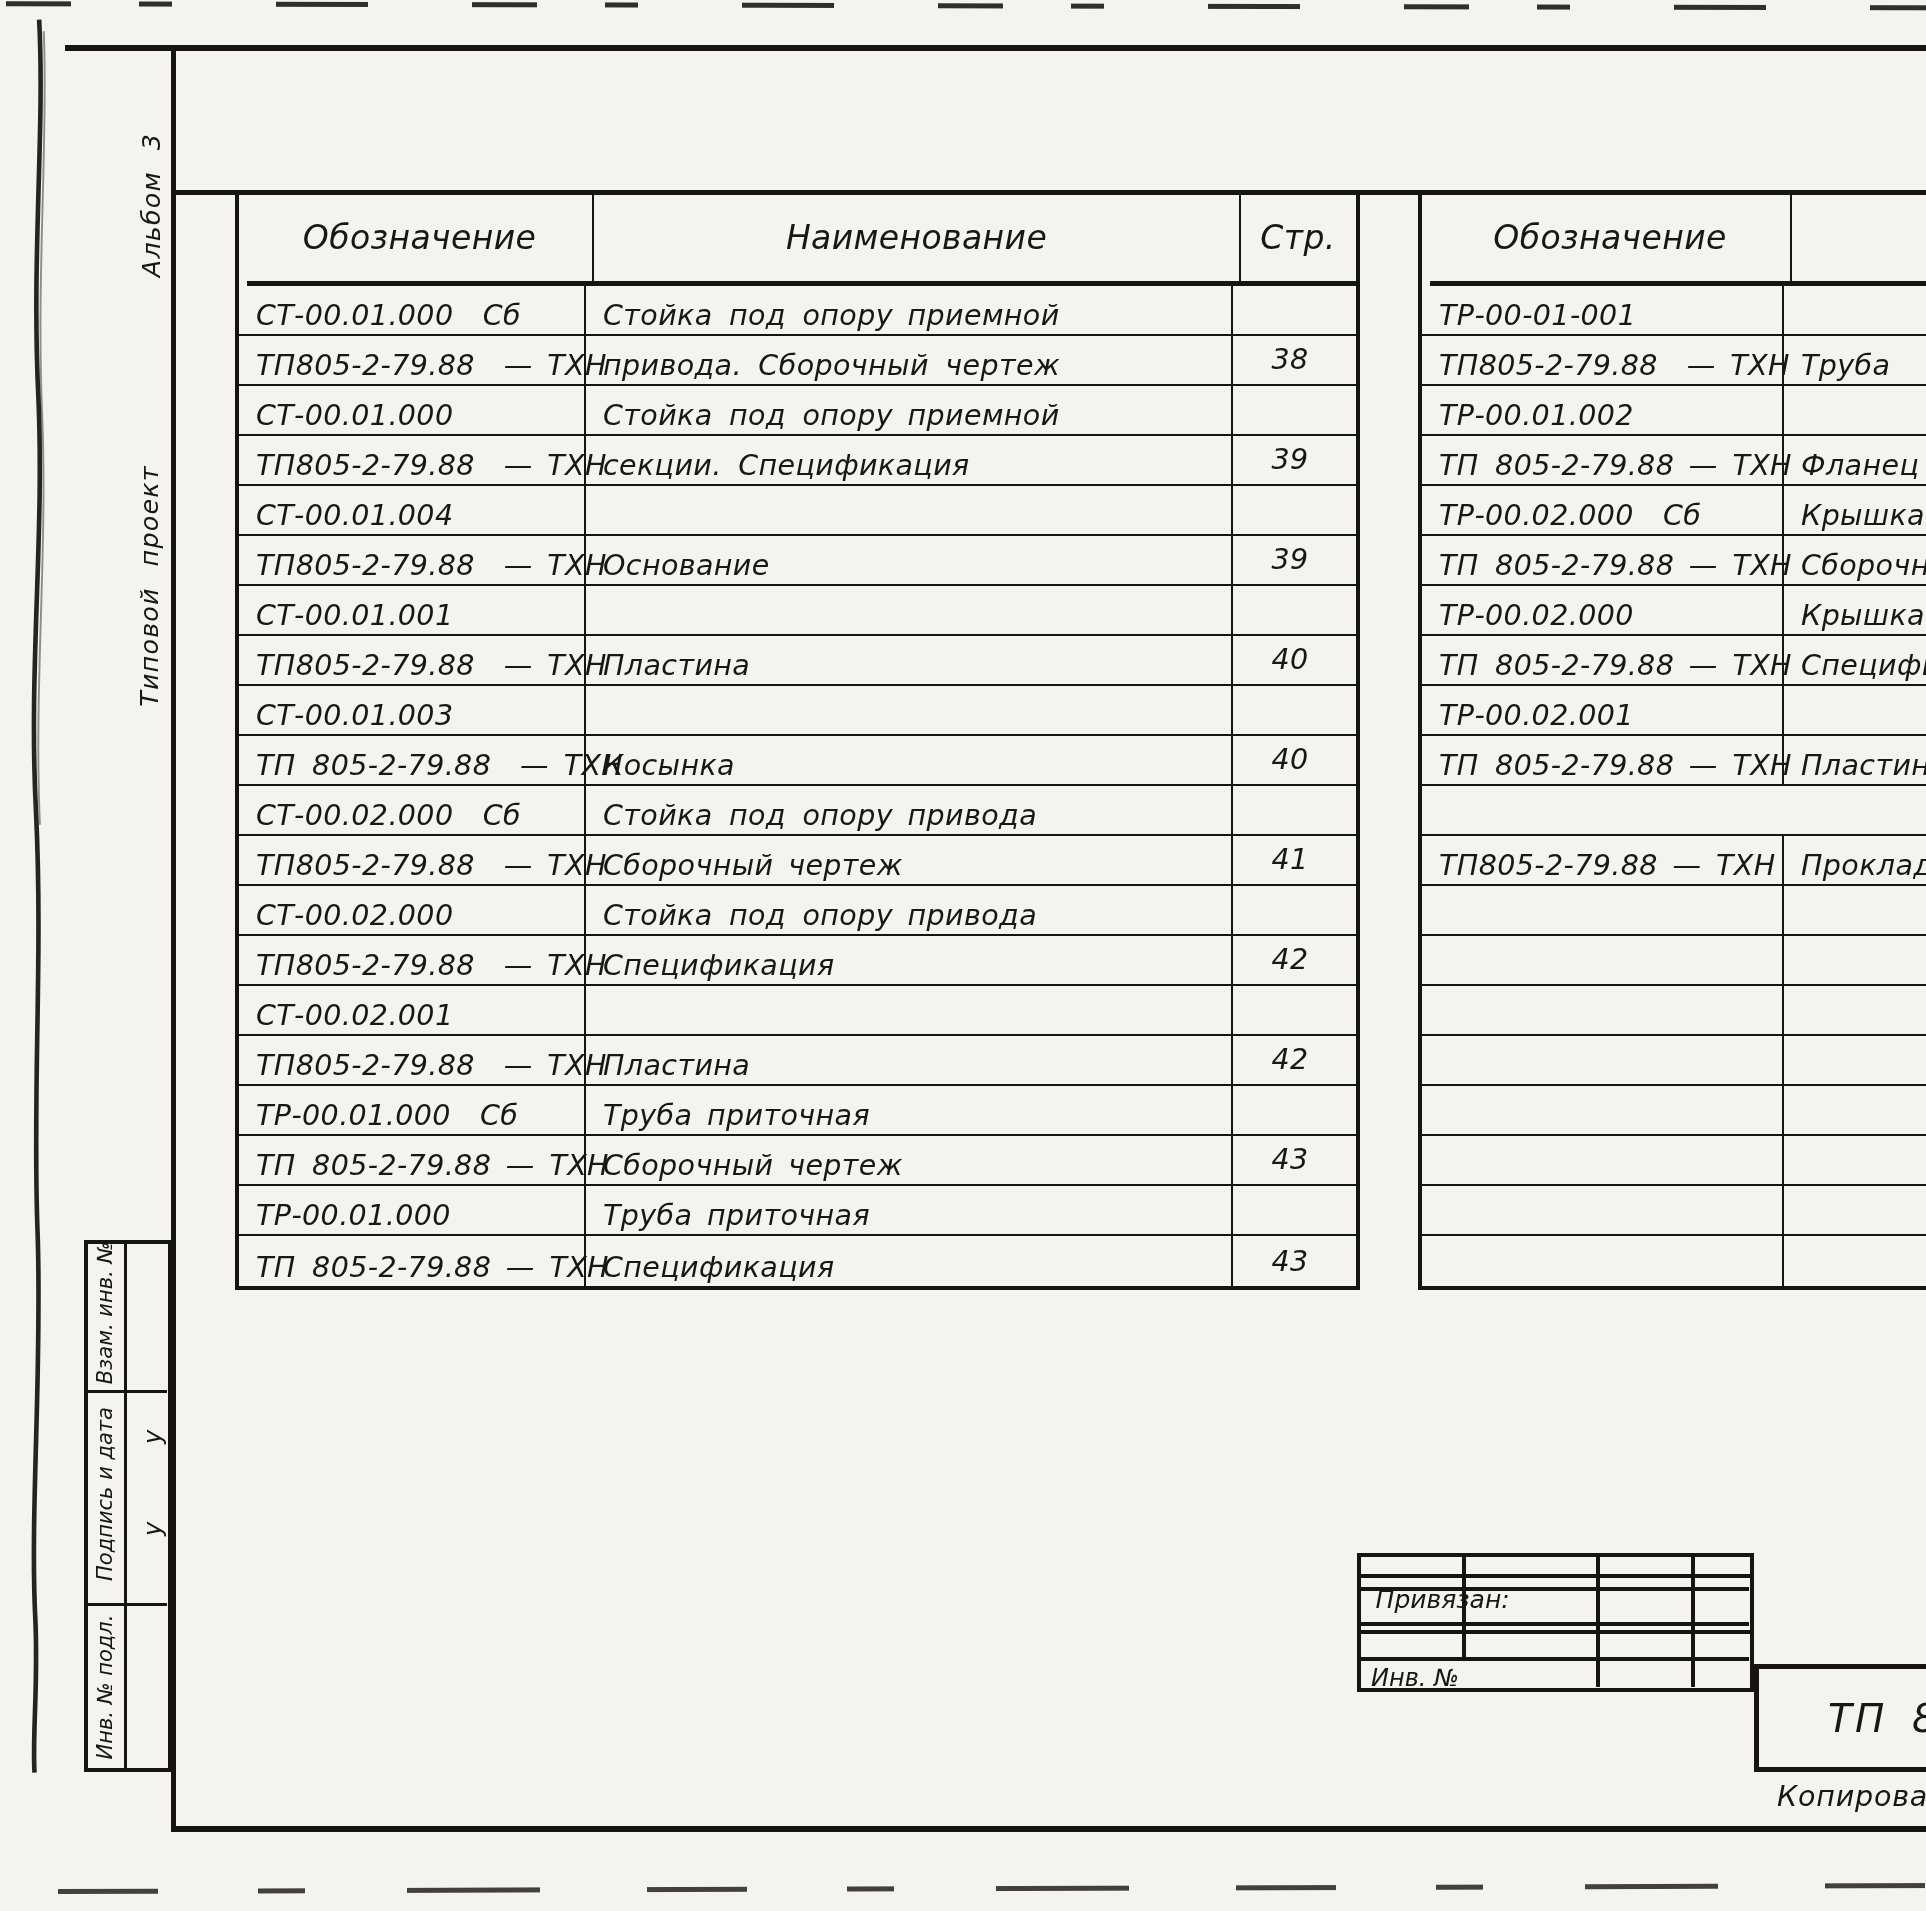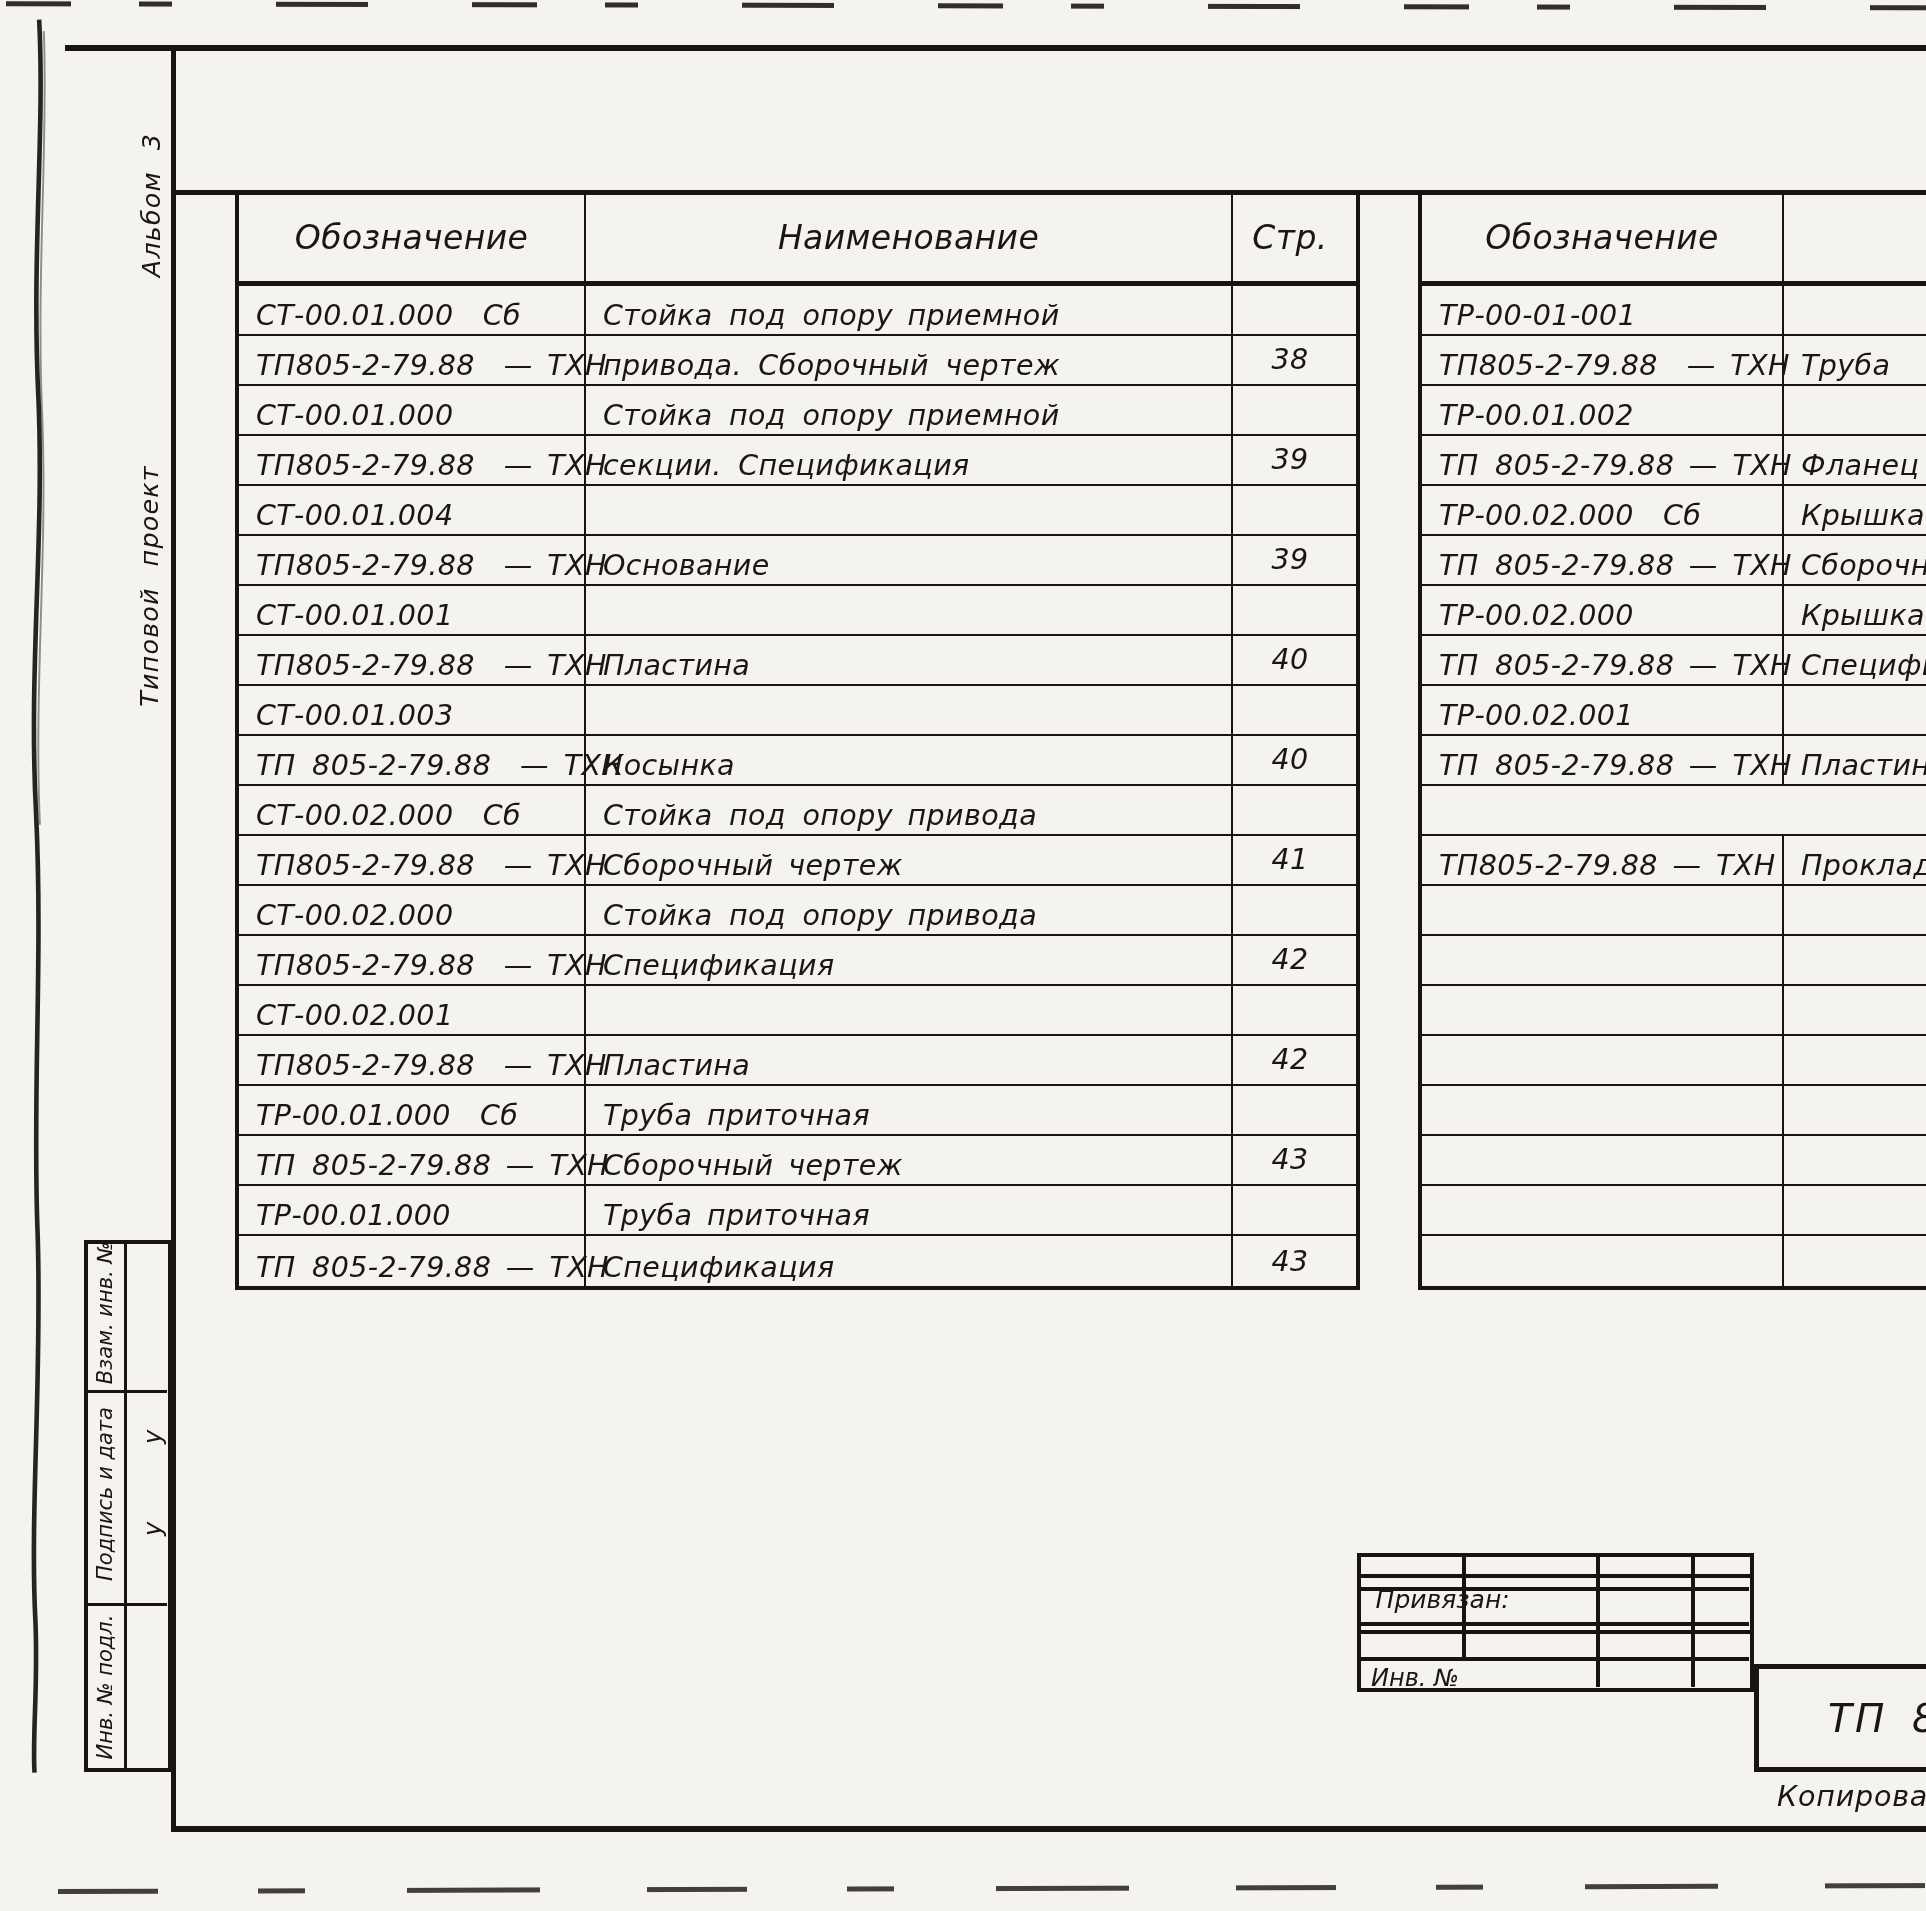--- a/index.html
+++ b/index.html
@@ -35,21 +35,21 @@
   }
   .hline,.vline{position:absolute;background:var(--line);}
 
   
   .dtable{
     position:absolute;top:190px;width:1125px;box-sizing:border-box;
     border:4.6px solid var(--line);display:flex;flex-direction:column;
   }
   .dtable.left{left:235px;}
   .dtable.right{left:1418px;}
-  .thead{display:flex;height:87px;border-bottom:5.4px solid var(--line);}
+  .thead{display:flex;height:87px;border-bottom:5.4px solid var(--line);margin-left:8px;}
   .trow{display:flex;height:50px;border-bottom:2.3px solid var(--line);box-sizing:border-box;}
   .tbody .trow:last-child{border-bottom:none;}
   .tcell{
     box-sizing:border-box;border-right:2.7px solid var(--line);
     display:flex;align-items:flex-end;overflow:visible;
     font-style:italic;font-size:28.5px;line-height:1;
     padding:0 0 3.9px 17px;word-spacing:7px;white-space:nowrap;
     letter-spacing:0.4px;
   }
   .dtable.left  .c1{width:347px;}  .dtable.left  .c2{width:647px;} .dtable.left  .c3{width:114px;}

